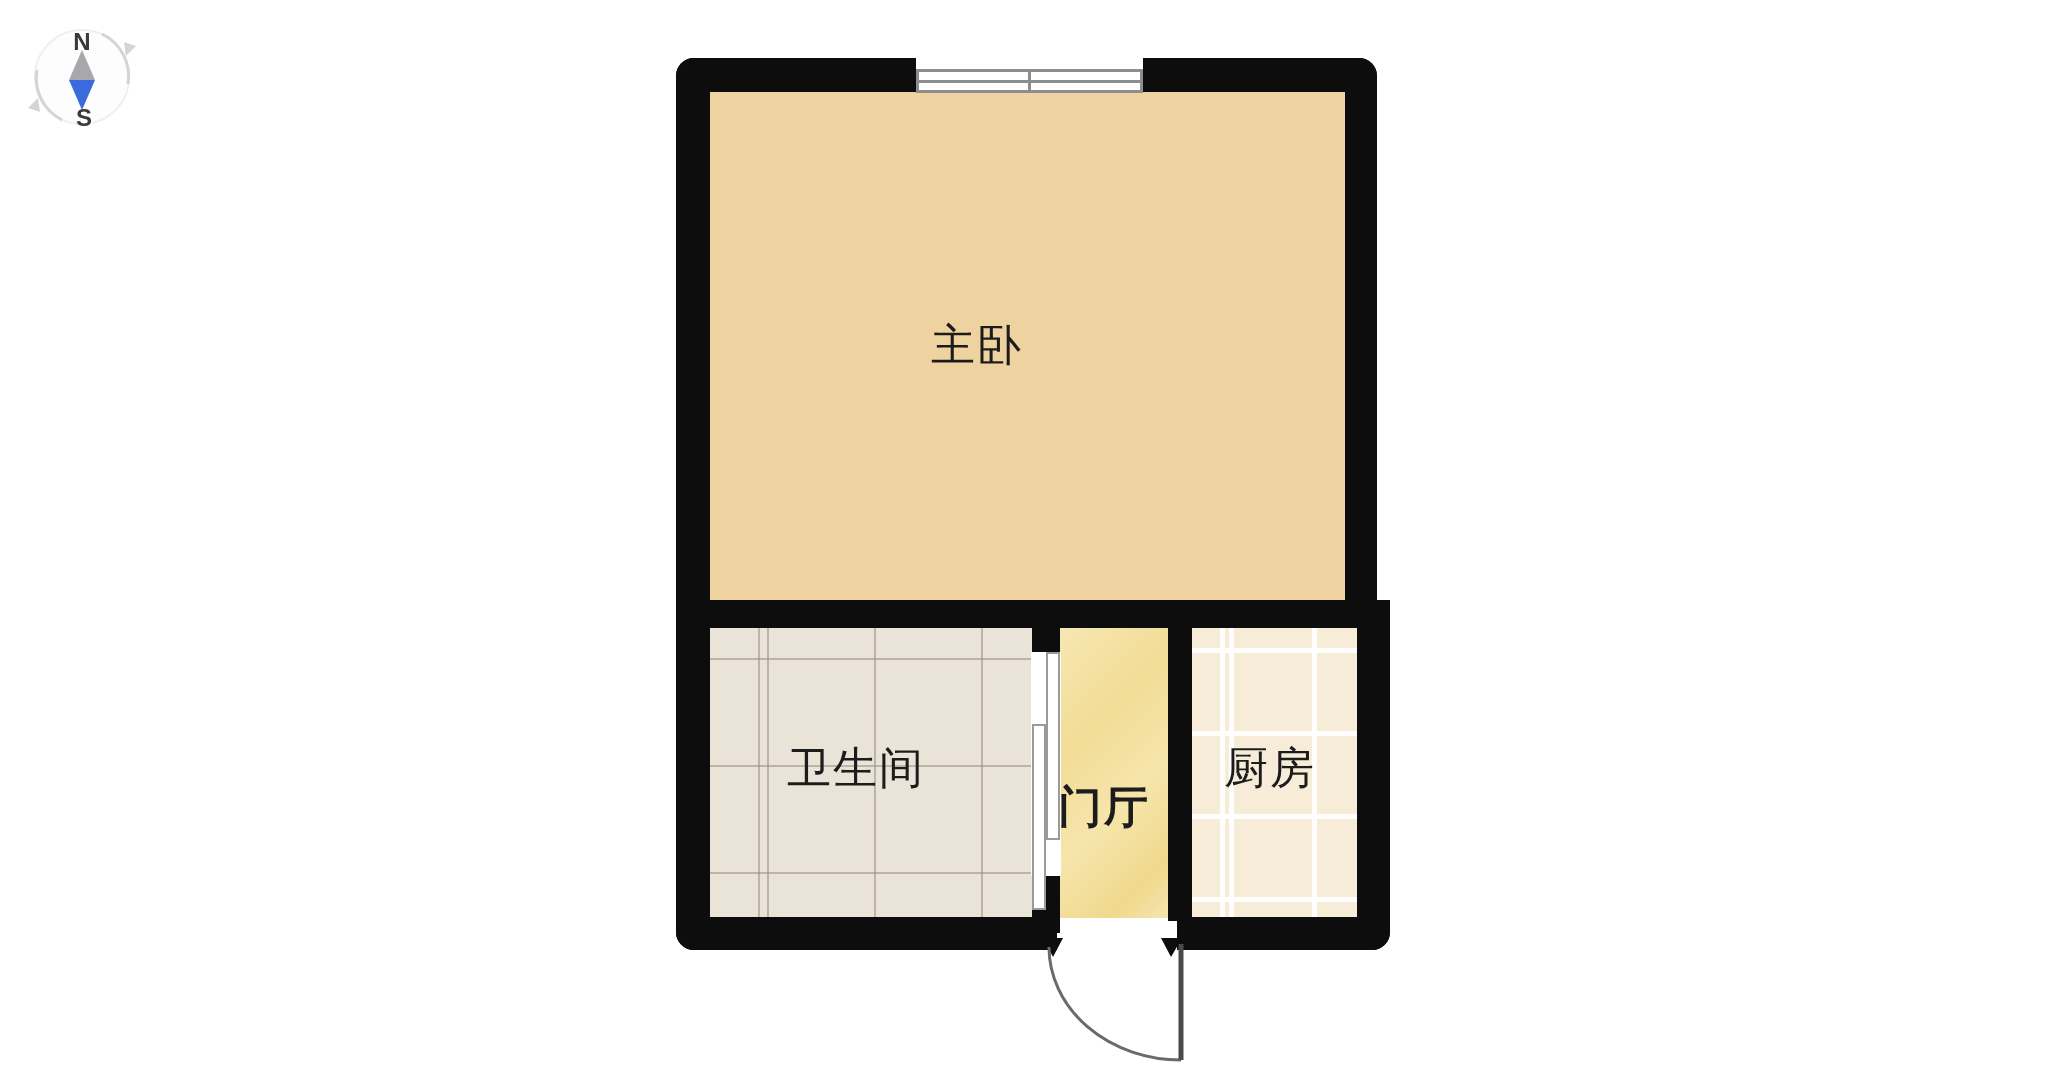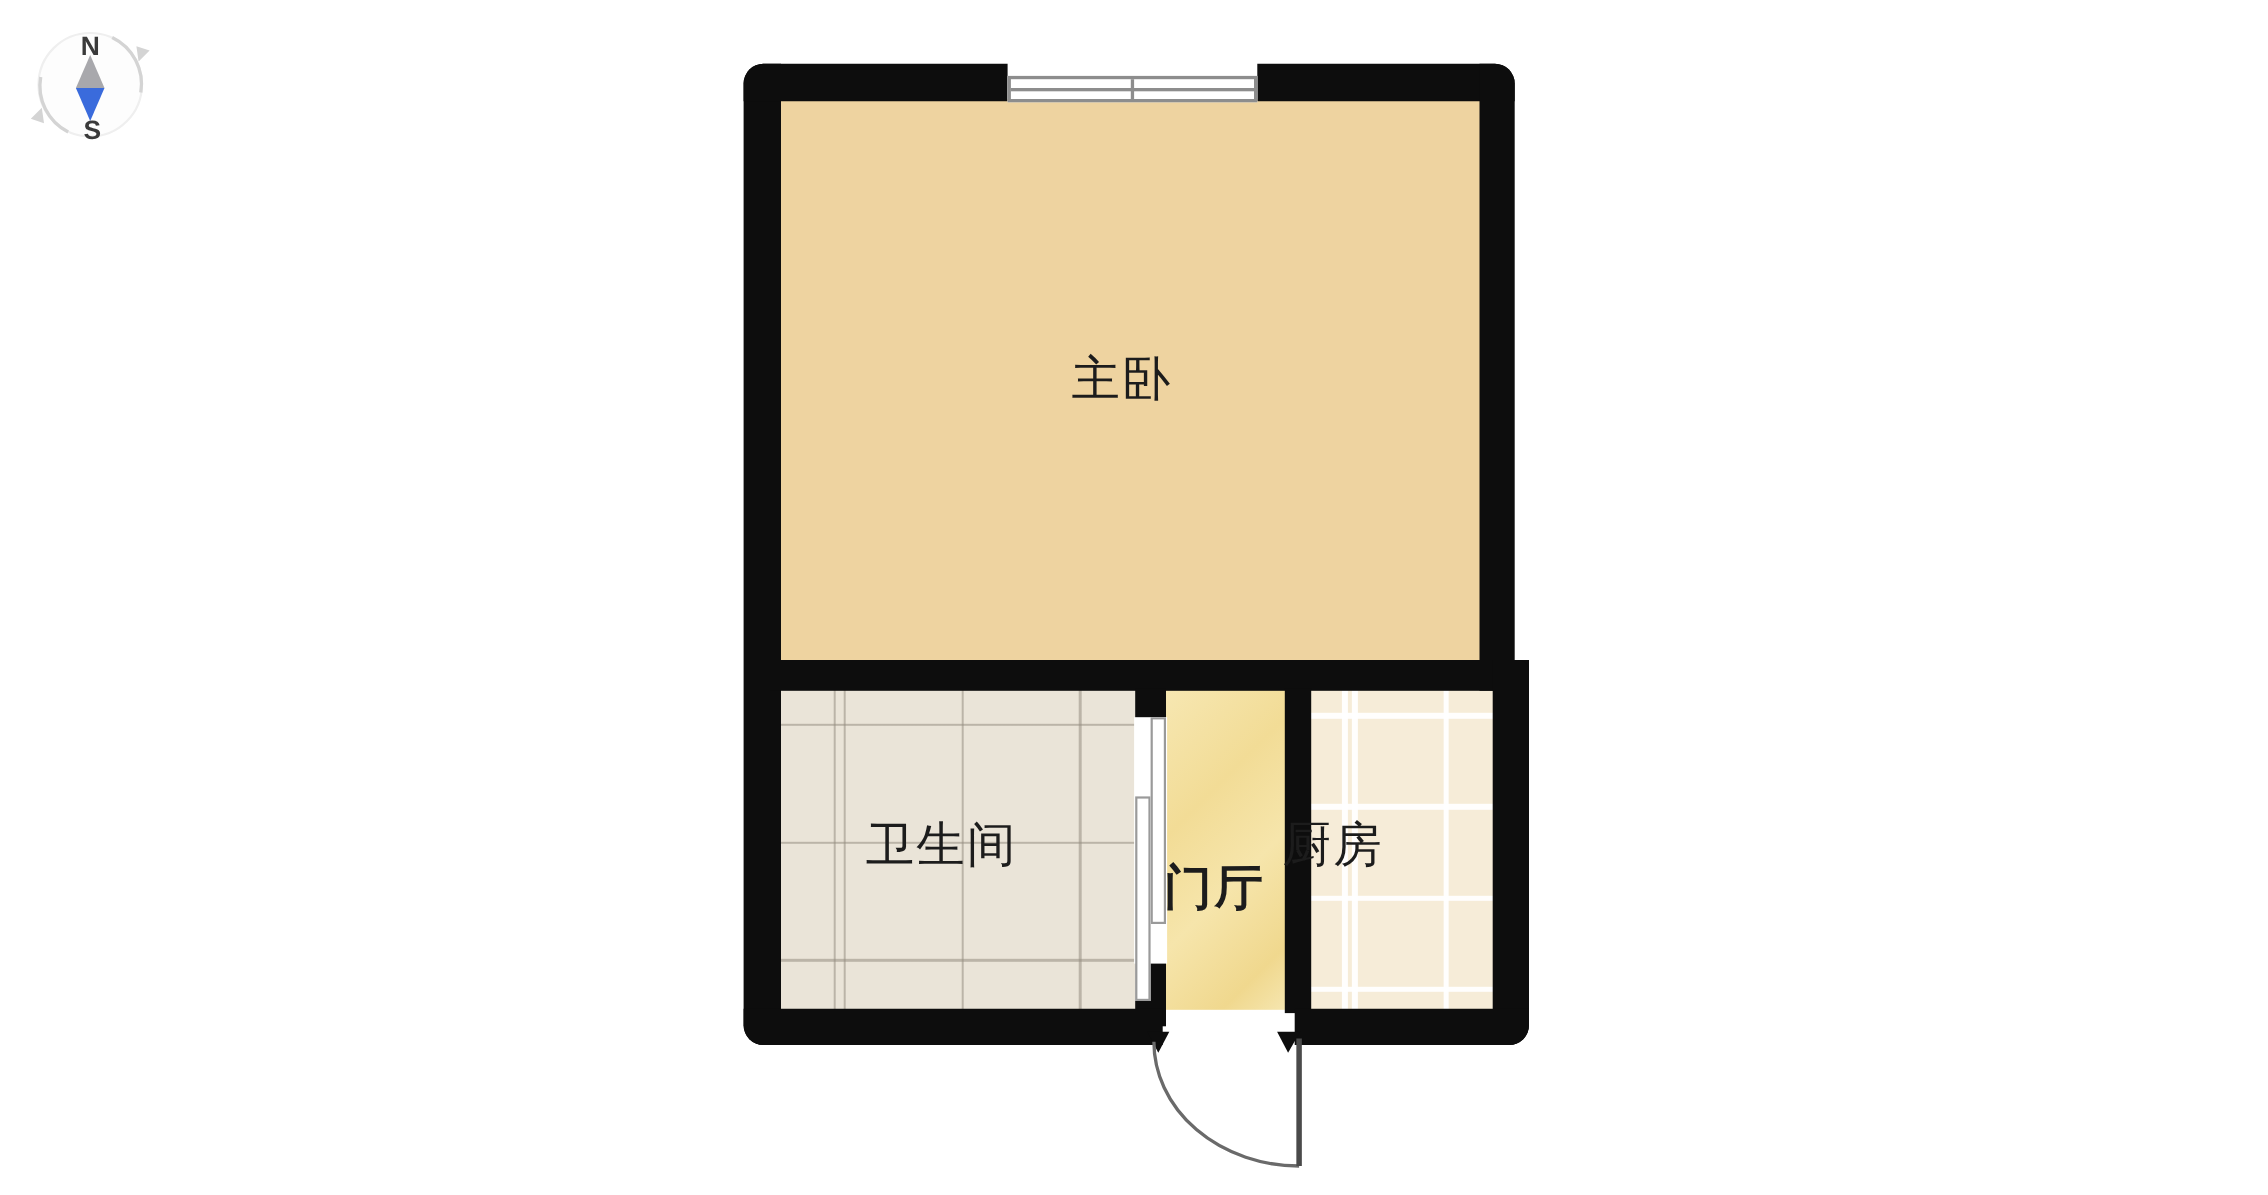--- a/index.html
+++ b/index.html
@@ -130,18 +130,18 @@
   <div class="slide-panel p1"></div>
   <div class="slide-panel p2"></div>
 
   <svg class="overlay" style="left:0;top:0;" width="2062" height="1086" viewBox="0 0 2062 1086">
     <polygon points="1043,938 1063,938 1053,957" fill="#0d0d0d"></polygon>
     <polygon points="1161,938 1182,938 1171,957" fill="#0d0d0d"></polygon>
     <path d="M 1049 947 A 132 113 0 0 0 1181 1060" fill="none" stroke="#6a6a6a" stroke-width="3"></path>
     <line x1="1181" y1="944" x2="1181" y2="1060" stroke="#4a4a4a" stroke-width="5"></line>
   </svg>
 
-  <div class="room-label" style="left:1020px;top:345px;">主卧</div>
+  <div class="room-label" style="left:977px;top:345px;">主卧</div>
   <div class="room-label" style="left:856px;top:768px;">卫生间</div>
   <div class="room-label" style="left:1104px;top:807px;font-weight:bold;">门厅</div>
-  <div class="room-label" style="left:1212px;top:768px;">厨房</div>
+  <div class="room-label" style="left:1270px;top:768px;">厨房</div>
 
 </div>
 
 </body></html>

